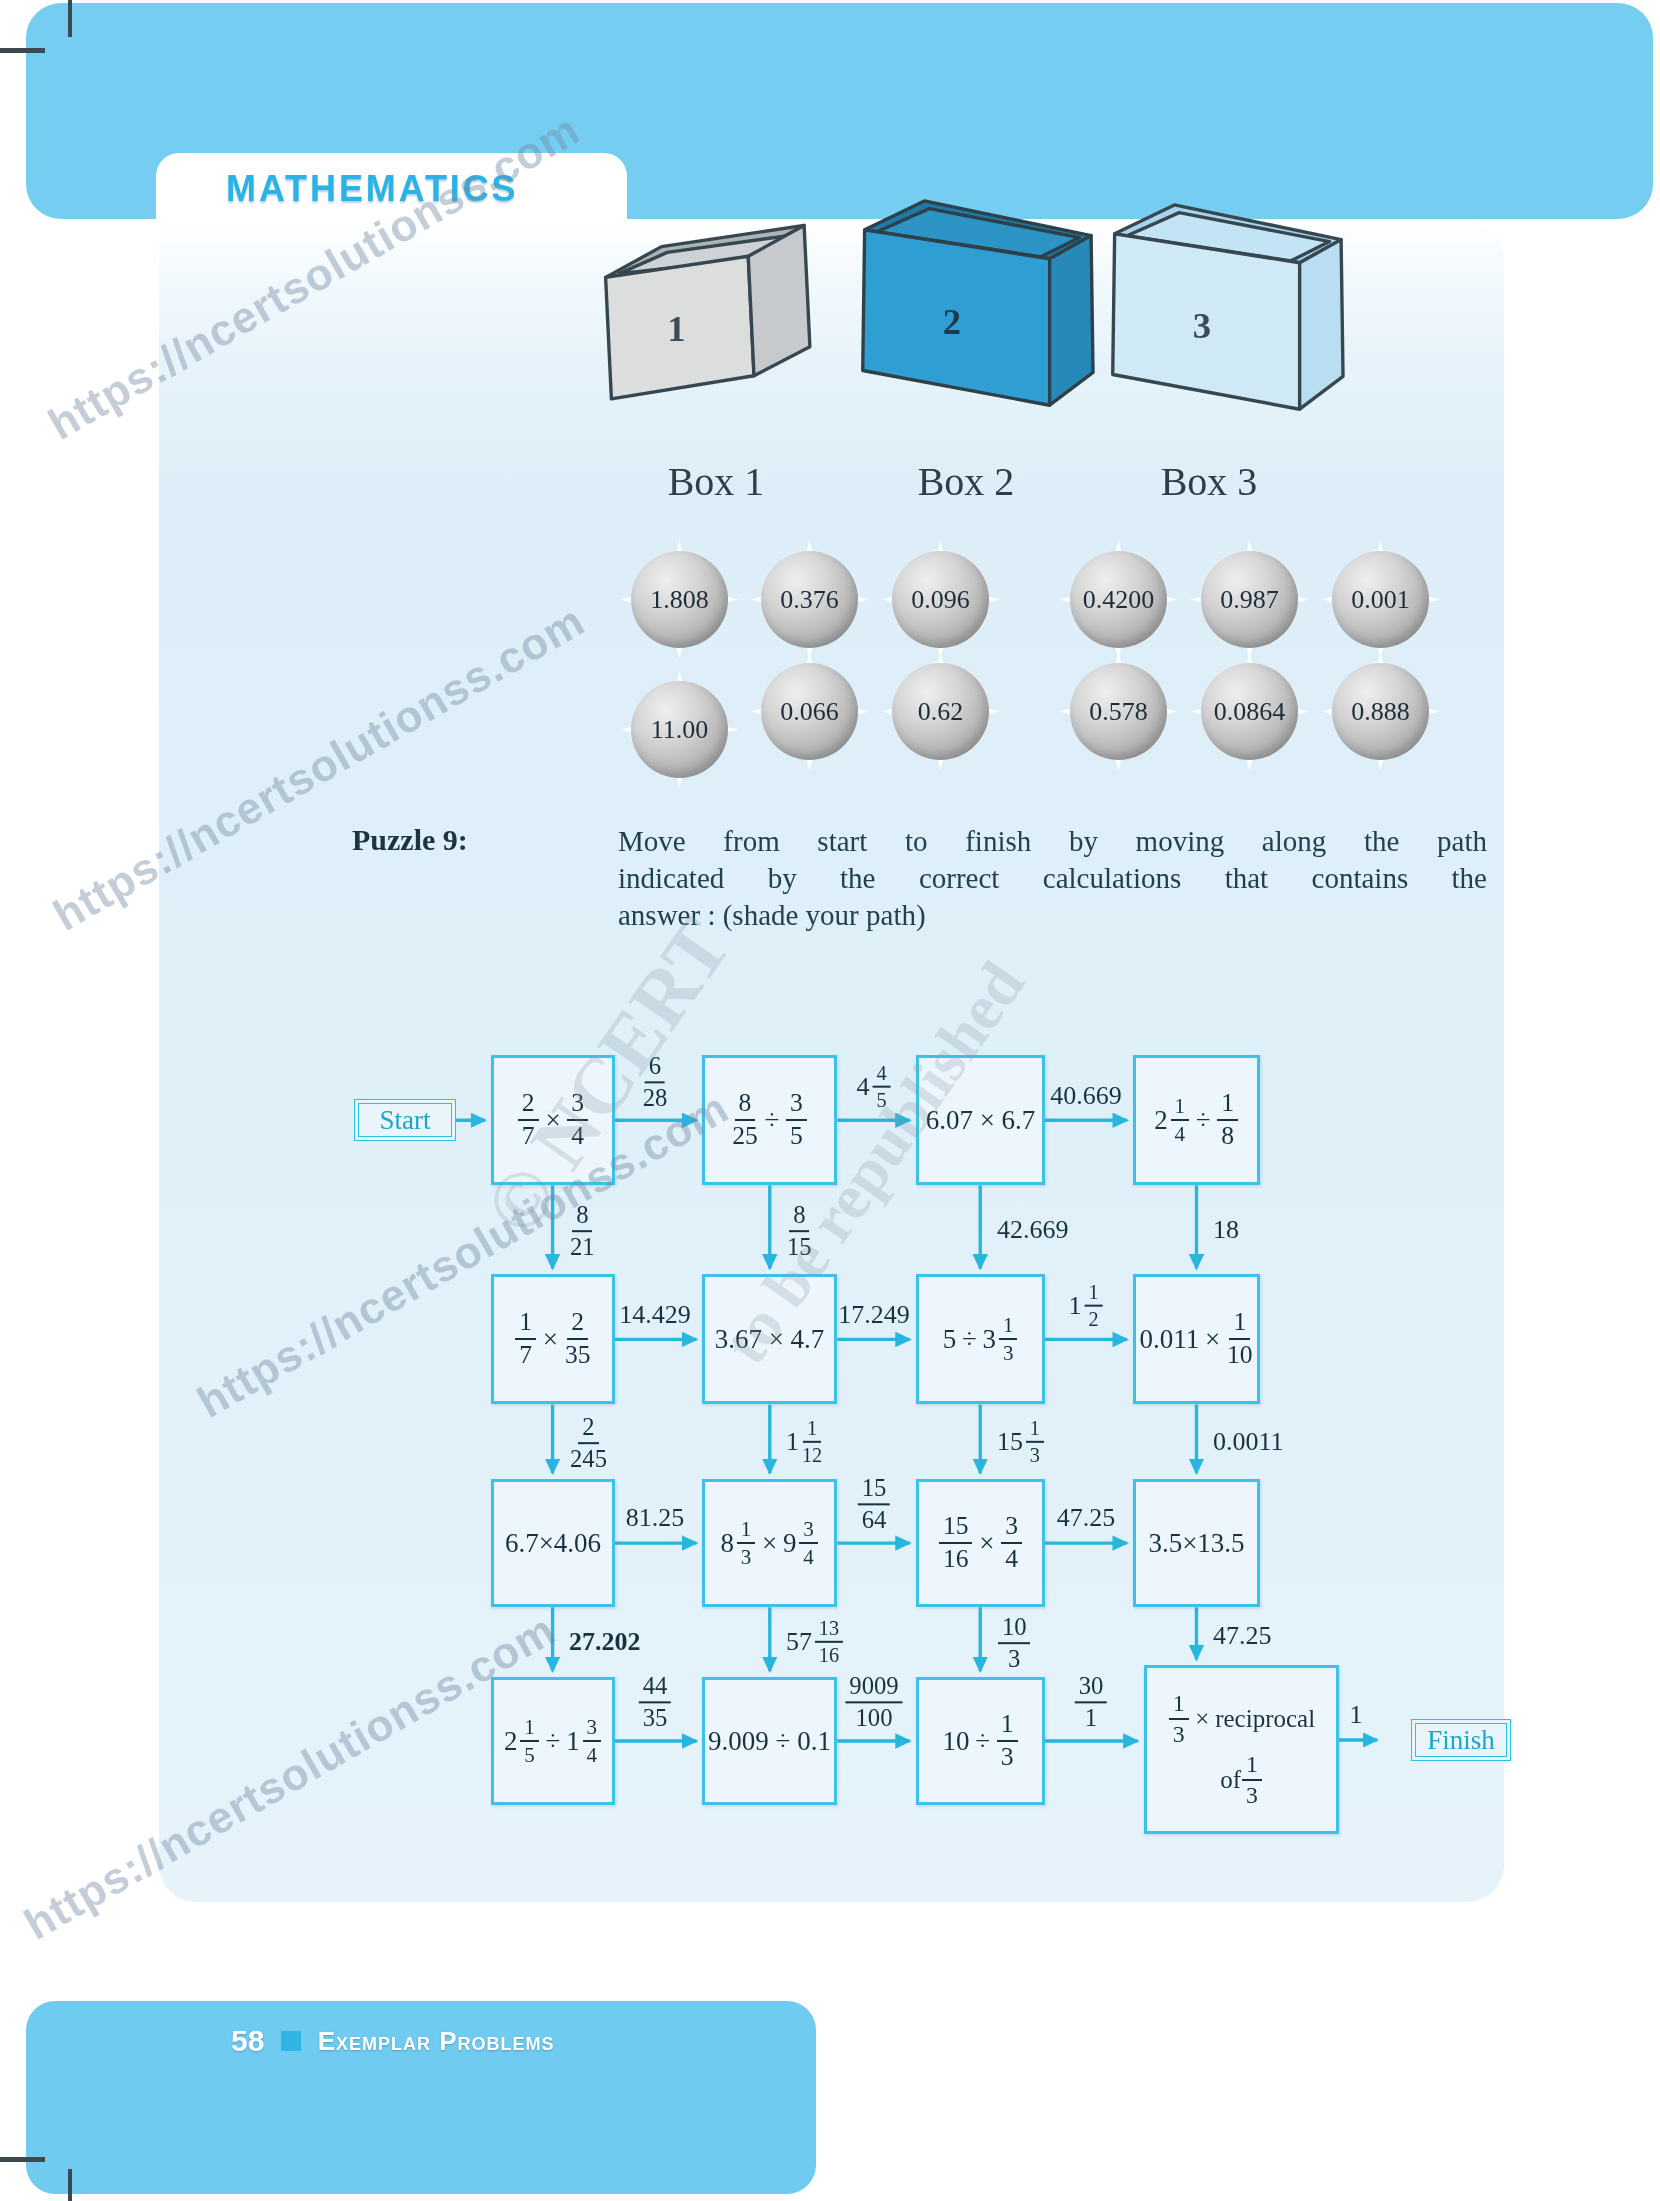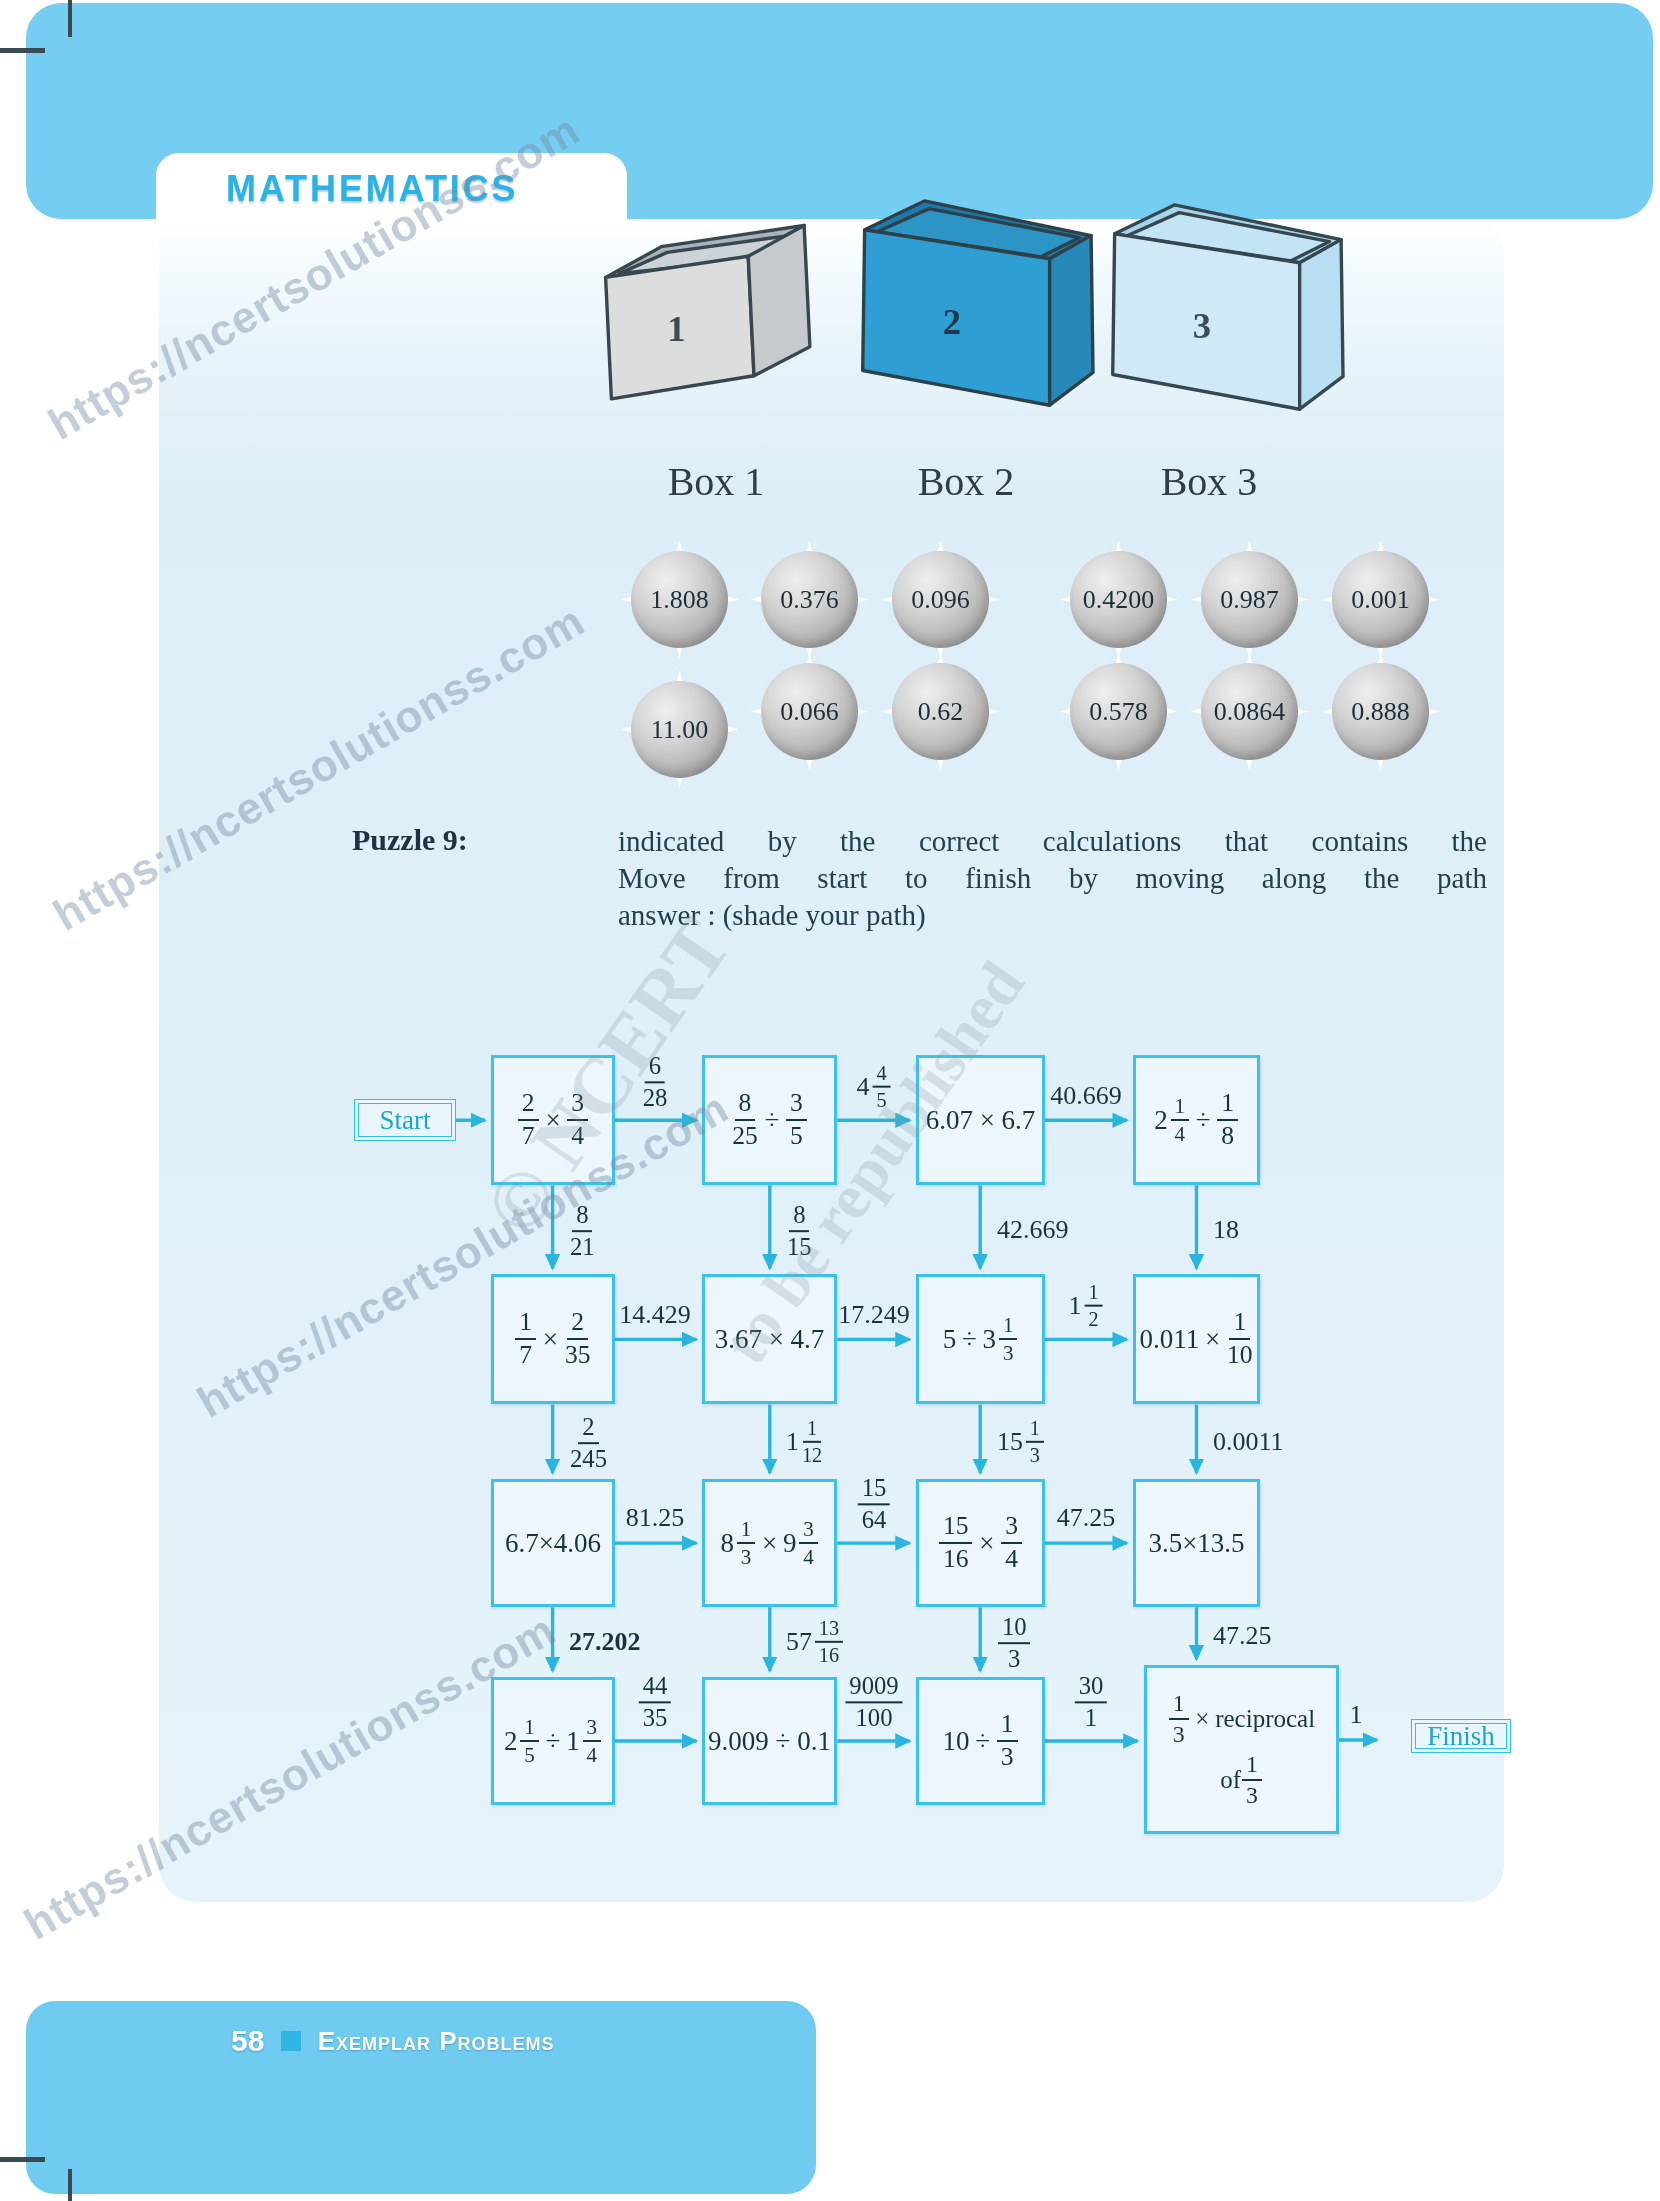--- a/index.html
+++ b/index.html
@@ -76,30 +76,30 @@
 <div id="page">
 
   <div class="banner"></div>
   <div class="math-tab">
     <span>MATHEMATICS</span>
   </div>
   <div class="panel"></div>
 
   <div class="puzzle-label">Puzzle 9:</div>
   <div class="puzzle-text">
+    <div class="jline">Move from start to finish by moving along the path</div>
     <div class="jline">indicated by the correct calculations that contains the</div>
-    <div class="jline">Move from start to finish by moving along the path</div>
     <div class="lline">answer : (shade your path)</div>
   </div>
 
   <div id="maze">
     <div class="sfbox" style="left:36px;top:85px;width:102px;height:42px;">
       <div class="in">Start</div>
     </div>
-    <div class="sfbox" style="left:1093px;top:705px;width:100px;height:34px;">
+    <div class="sfbox" style="left:1093px;top:705px;width:100px;height:42px;">
       <div class="in">Finish</div>
     </div>
   <div class="mbox" style="left:201px;top:41px;width:124px;height:130px;">
       <span class="mline">
           <span class="frac">
             <span class="fn">2</span>
             <span class="fd">7</span>
           </span>
           <span class="op">×</span>
           <span class="frac">

